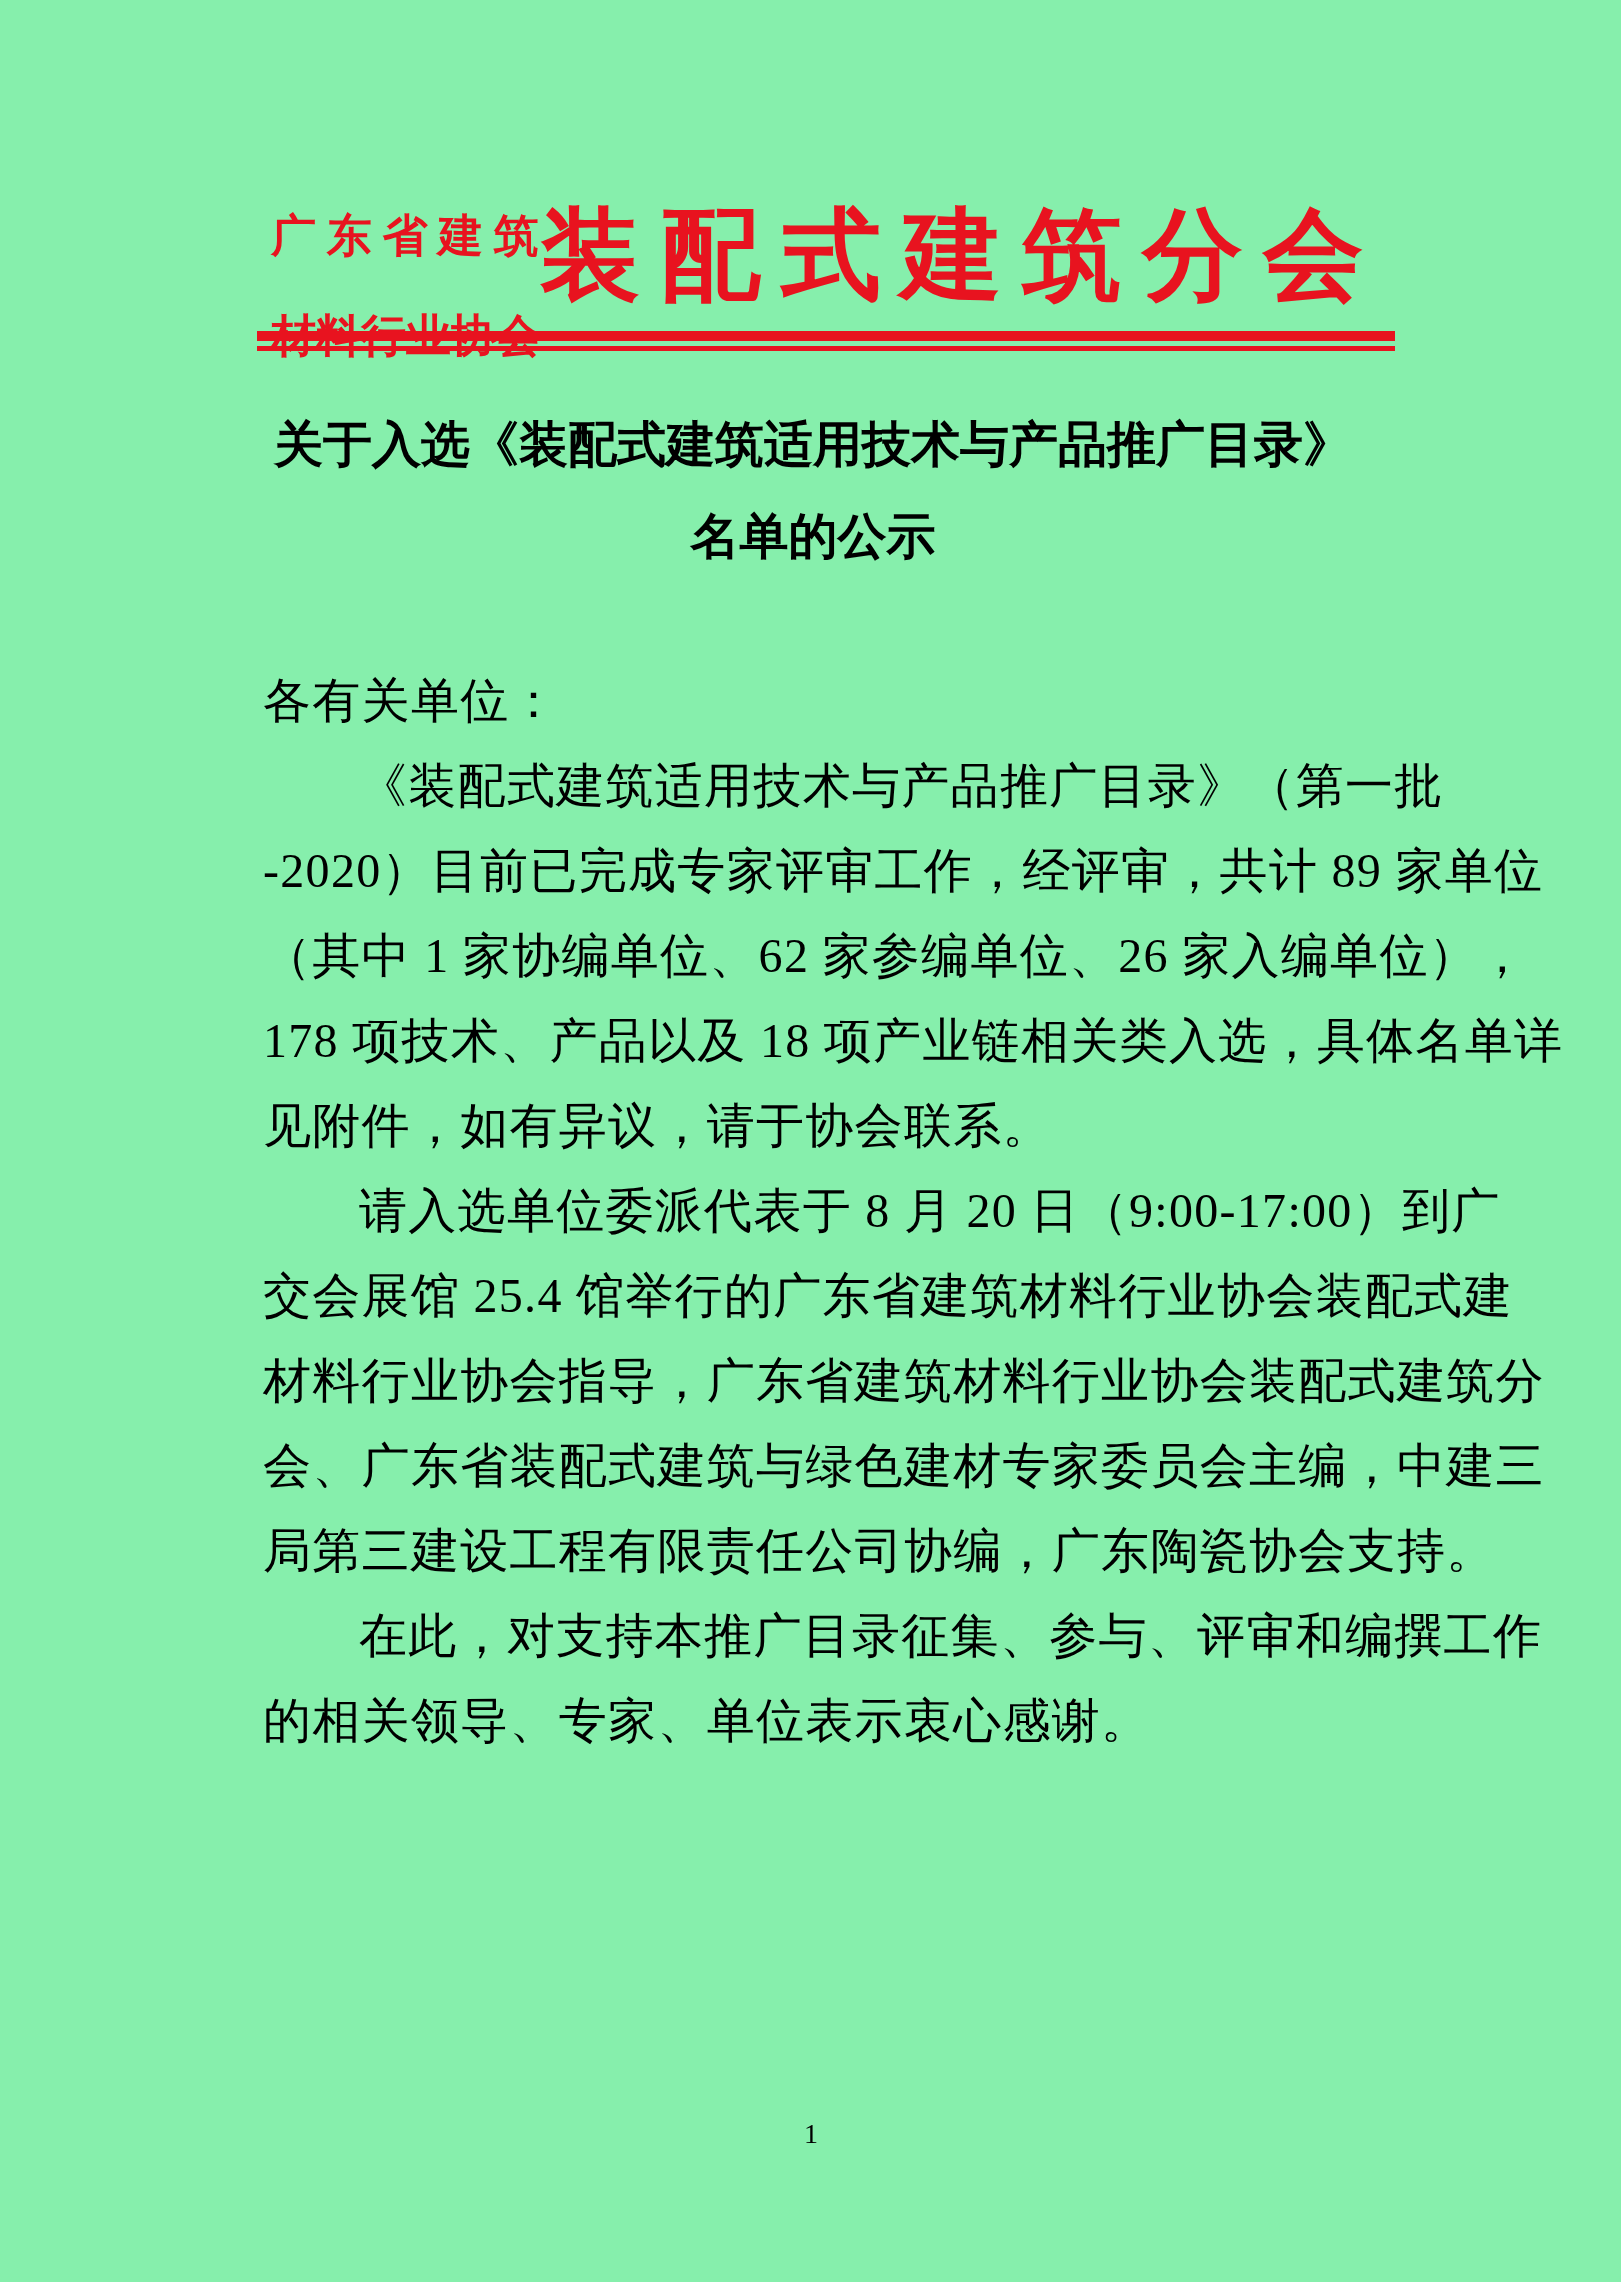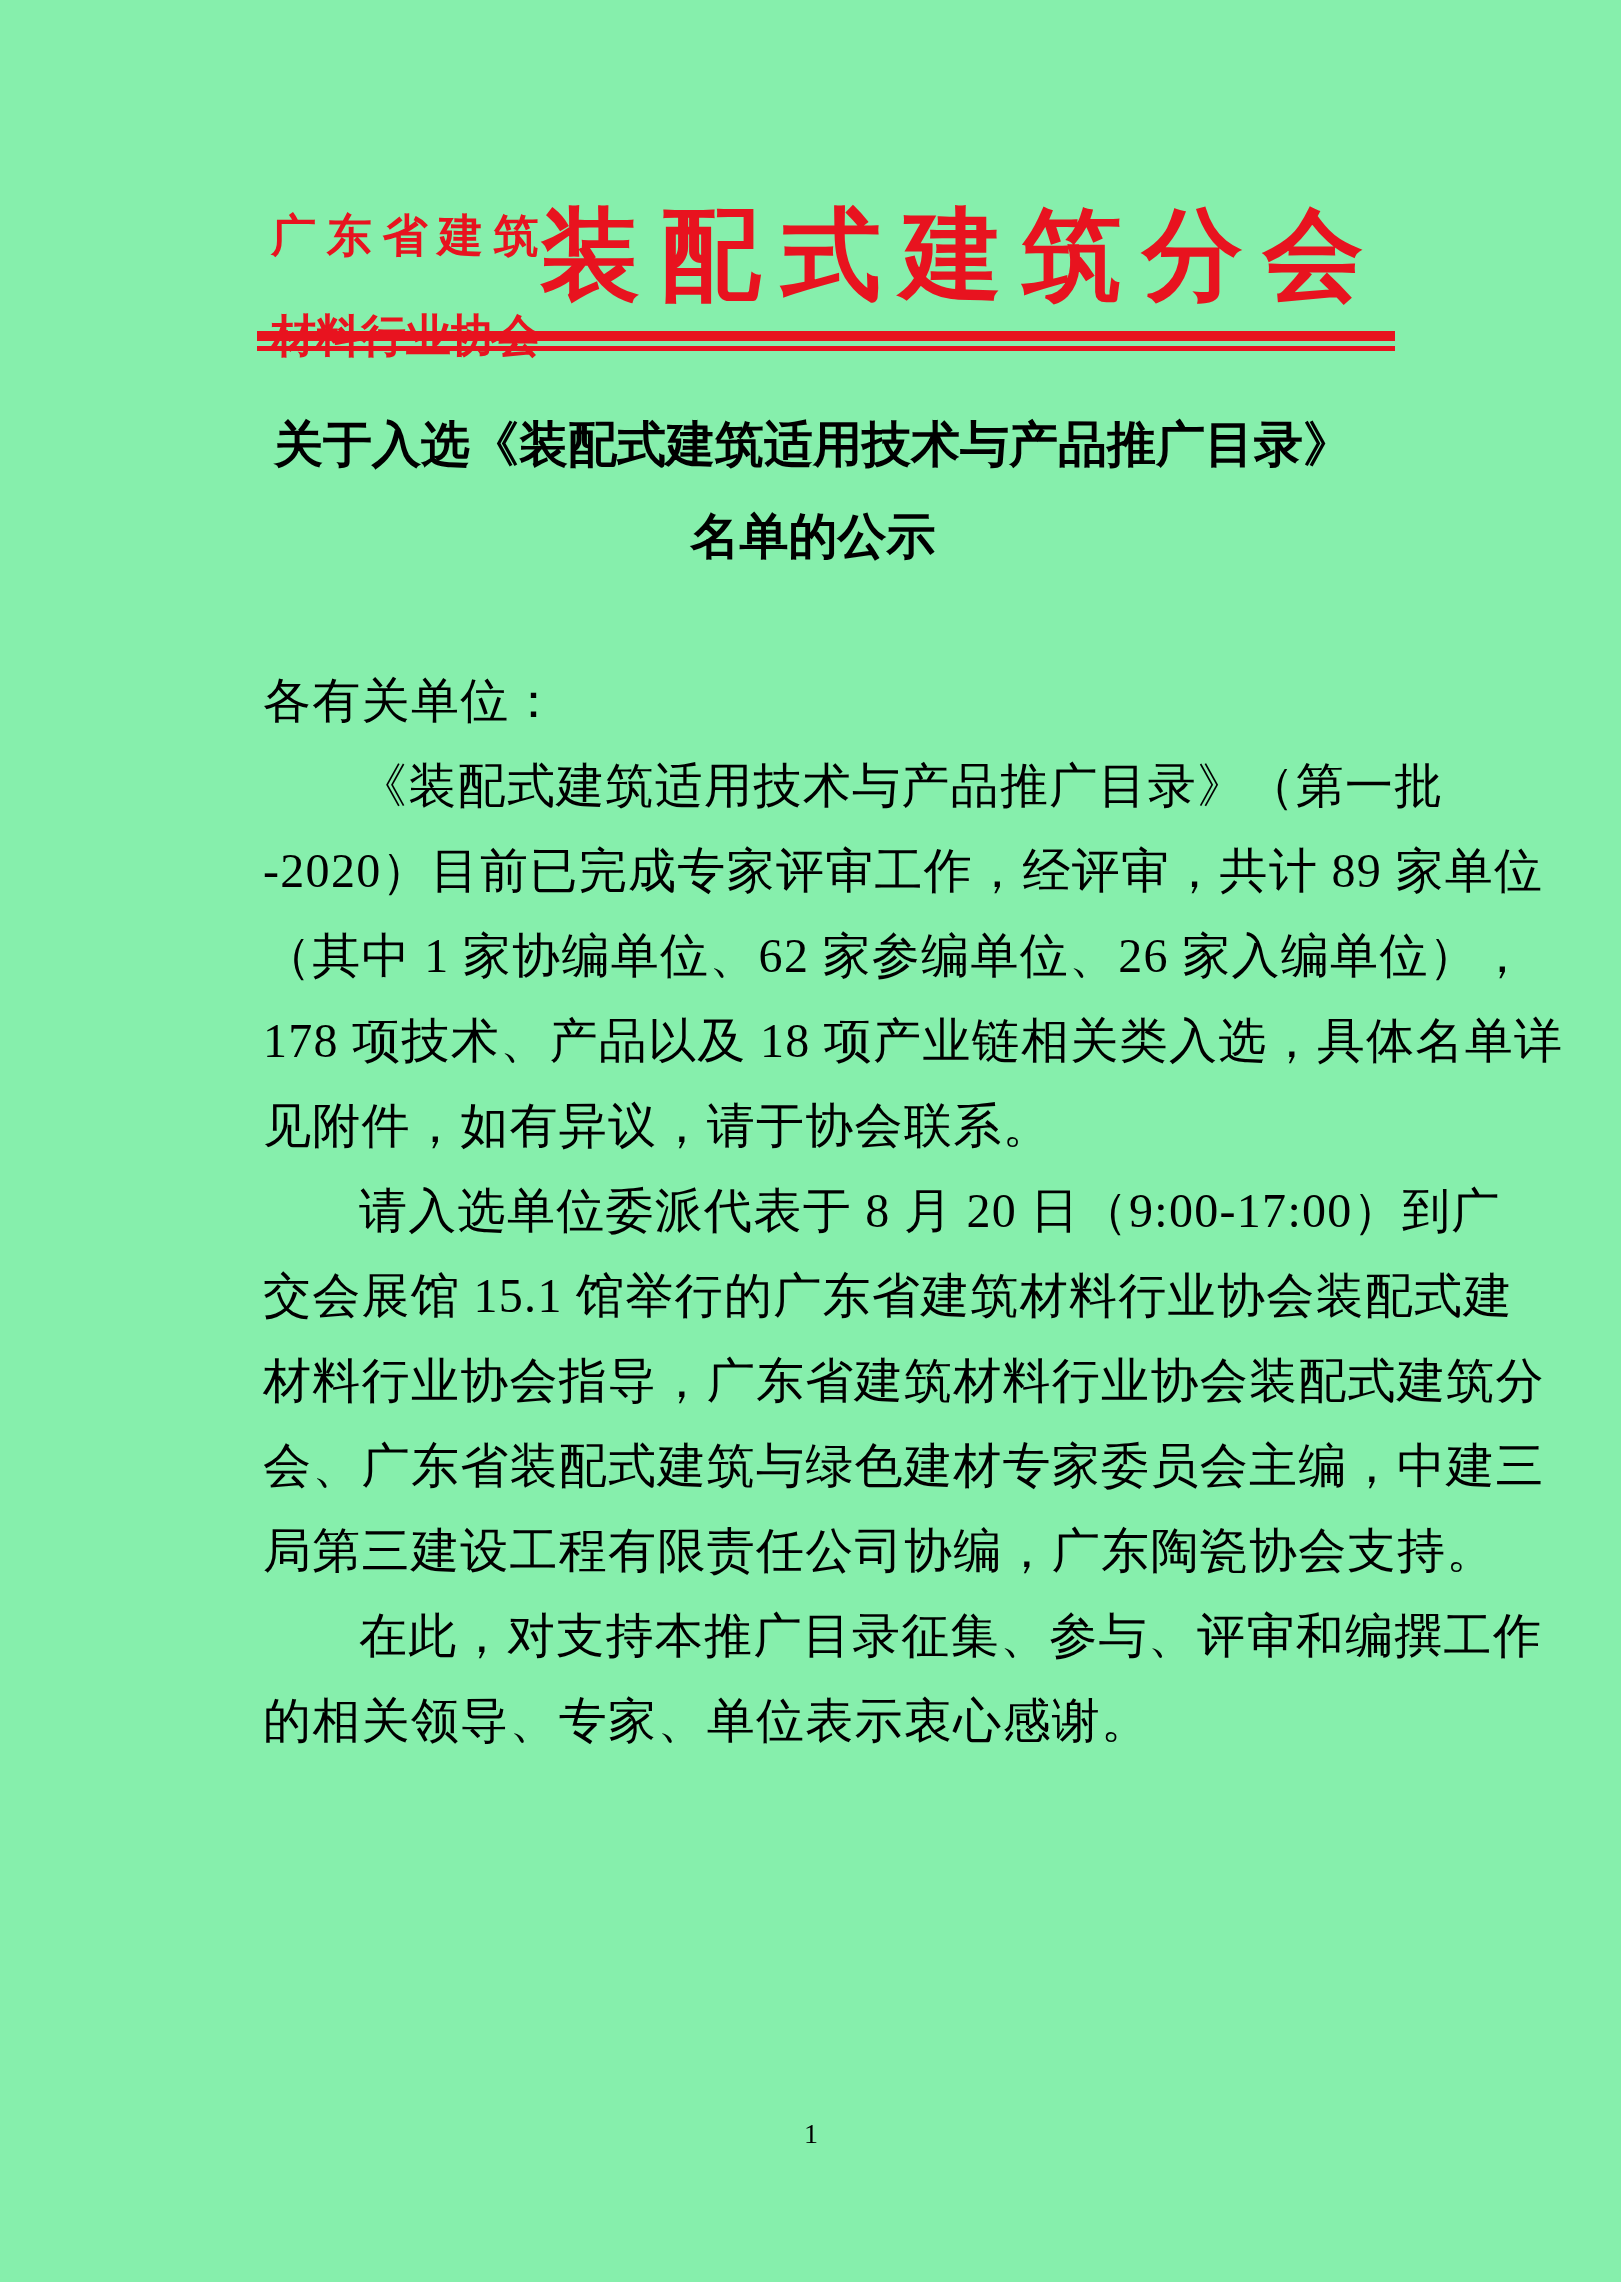--- a/index.html
+++ b/index.html
@@ -130,21 +130,21 @@
   </h1>
 
   <div class="body-text">
       <div class="body-line">各有关单位：</div>
       <div class="body-line indent">《装配式建筑适用技术与产品推广目录》（第一批</div>
       <div class="body-line">-2020）目前已完成专家评审工作，经评审，共计 89 家单位</div>
       <div class="body-line">（其中 1 家协编单位、62 家参编单位、26 家入编单位），</div>
       <div class="body-line">178 项技术、产品以及 18 项产业链相关类入选，具体名单详</div>
       <div class="body-line">见附件，如有异议，请于协会联系。</div>
       <div class="body-line indent">请入选单位委派代表于 8 月 20 日（9:00-17:00）到广</div>
-      <div class="body-line">交会展馆 15.1 馆举行的广东省建筑材料行业协会装配式建</div>
+      <div class="body-line">交会展馆 25.4 馆举行的广东省建筑材料行业协会装配式建</div>
       <div class="body-line">材料行业协会指导，广东省建筑材料行业协会装配式建筑分</div>
       <div class="body-line">会、广东省装配式建筑与绿色建材专家委员会主编，中建三</div>
       <div class="body-line">局第三建设工程有限责任公司协编，广东陶瓷协会支持。</div>
       <div class="body-line indent">在此，对支持本推广目录征集、参与、评审和编撰工作</div>
       <div class="body-line">的相关领导、专家、单位表示衷心感谢。</div>
     </div>
 
   <div class="page-footer">
     <span class="page-number">1</span>
   </div>

